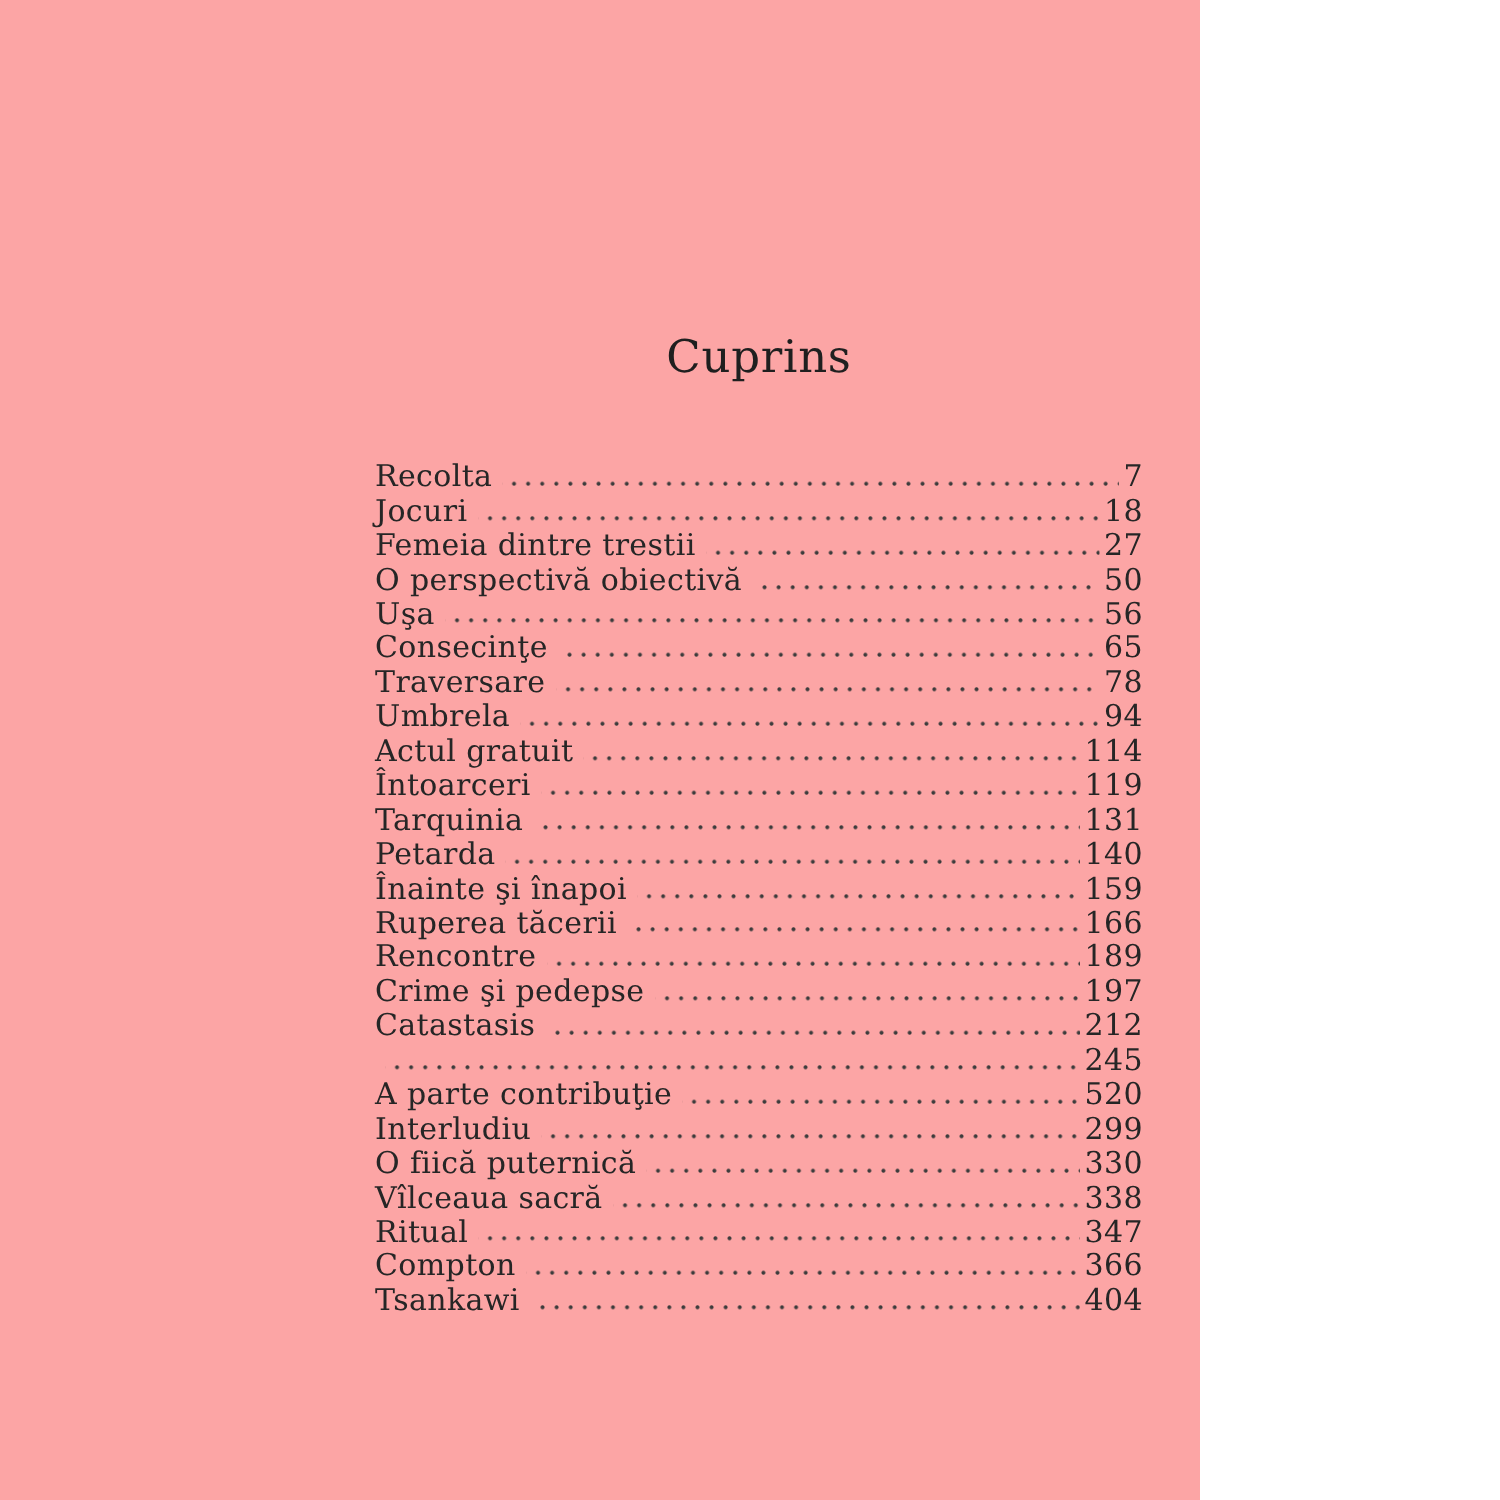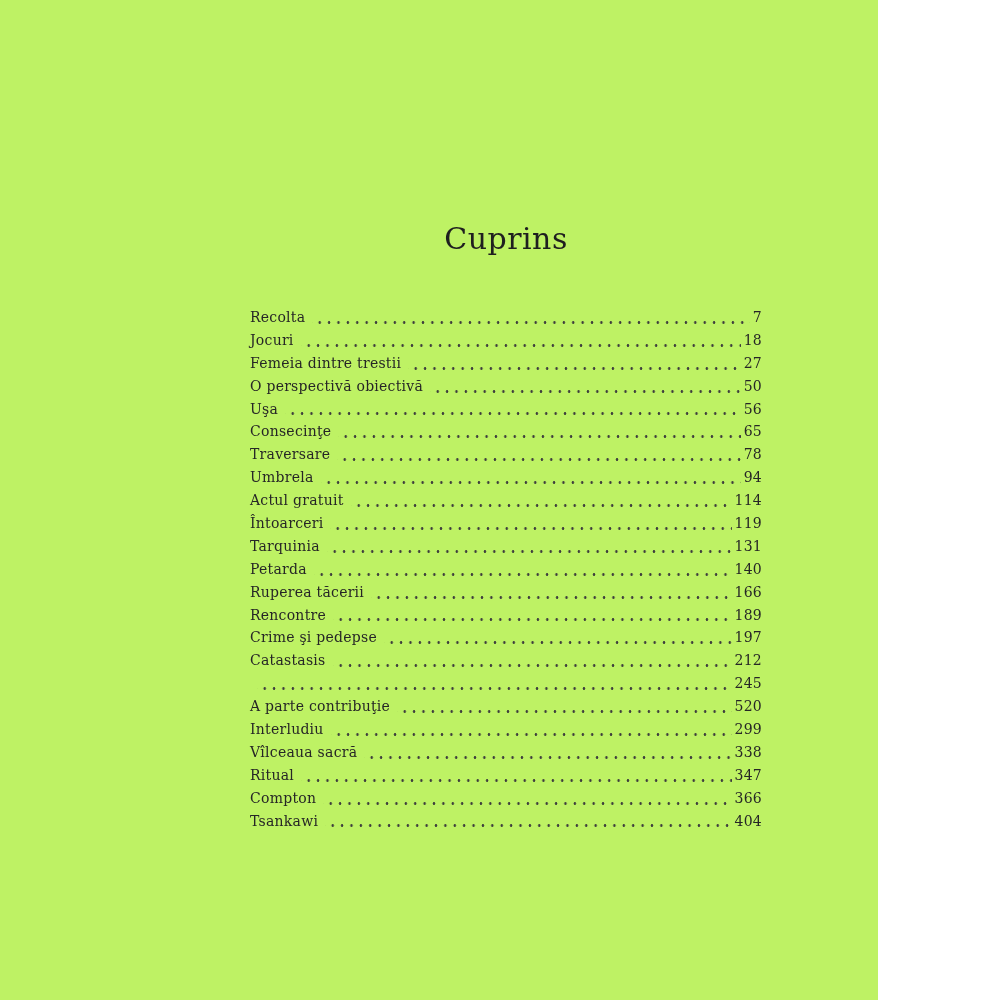--- a/index.html
+++ b/index.html
@@ -5,23 +5,23 @@
   html, body {
     margin: 0;
     padding: 0;
     width: 1000px;
     height: 1000px;
     background: #ffffff;
     overflow: hidden;
   }
   .page {
     position: relative;
-    width: 878px;
+    width: 800px;
     height: 1000px;
-    background: #bef264;
+    background: #fca5a5;
     font-family: "DejaVu Serif", "Liberation Serif", serif;
     color: #262626;
   }
   .title {
     position: absolute;
     top: 221px;
     left: 250px;
     width: 512px;
     margin: 0;
     text-align: center;
@@ -34,21 +34,21 @@
     position: absolute;
     left: 250px;
     top: 306px;
     width: 512px;
   }
   .row {
     display: flex;
     align-items: center;
     height: 22.9px;
     line-height: 22.9px;
-    font-size: 14px;
+    font-size: 20px;
     letter-spacing: 0.25px;
     white-space: nowrap;
   }
   .entry-title {
     flex: 0 0 auto;
   }
   .entry-title.italic {
   }
   .leader {
     flex: 1 1 auto;
@@ -135,20 +135,25 @@
     <span class="leader"></span>
     <span class="page-num">131</span>
   </div>
 
   <div class="row">
     <span class="entry-title">Petarda</span>
     <span class="leader"></span>
     <span class="page-num">140</span>
   </div>
 
+  <div class="row">
+    <span class="entry-title">Înainte şi înapoi</span>
+    <span class="leader"></span>
+    <span class="page-num">159</span>
+  </div>
 
   <div class="row">
     <span class="entry-title">Ruperea tăcerii</span>
     <span class="leader"></span>
     <span class="page-num">166</span>
   </div>
 
   <div class="row">
     <span class="entry-title italic">Rencontre</span>
     <span class="leader"></span>
@@ -180,20 +185,25 @@
     <span class="page-num">520</span>
   </div>
 
   <div class="row">
     <span class="entry-title">Interludiu</span>
     <span class="leader"></span>
     <span class="page-num">299</span>
   </div>
 
 
+  <div class="row">
+    <span class="entry-title">O fiică puternică</span>
+    <span class="leader"></span>
+    <span class="page-num">330</span>
+  </div>
 
   <div class="row">
     <span class="entry-title">Vîlceaua sacră</span>
     <span class="leader"></span>
     <span class="page-num">338</span>
   </div>
 
   <div class="row">
     <span class="entry-title">Ritual</span>
     <span class="leader"></span>

